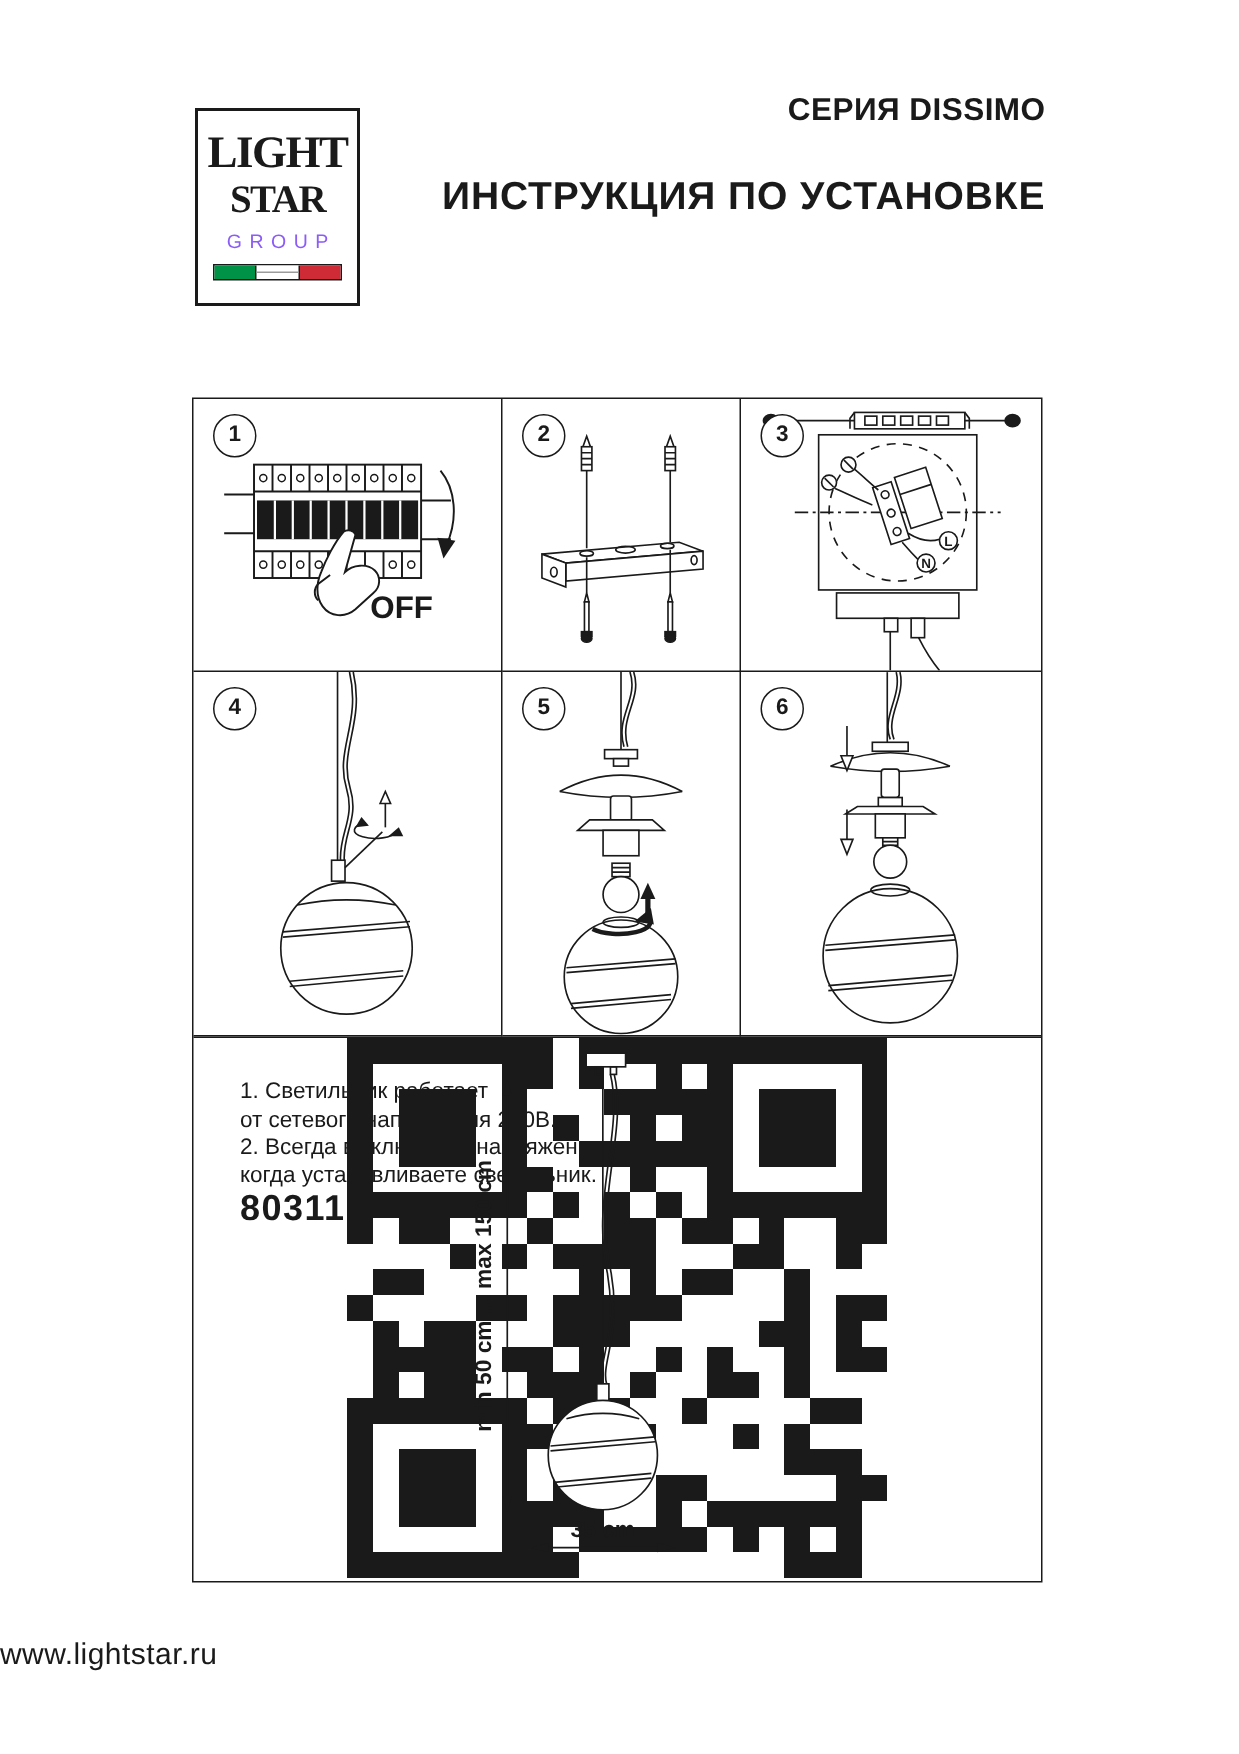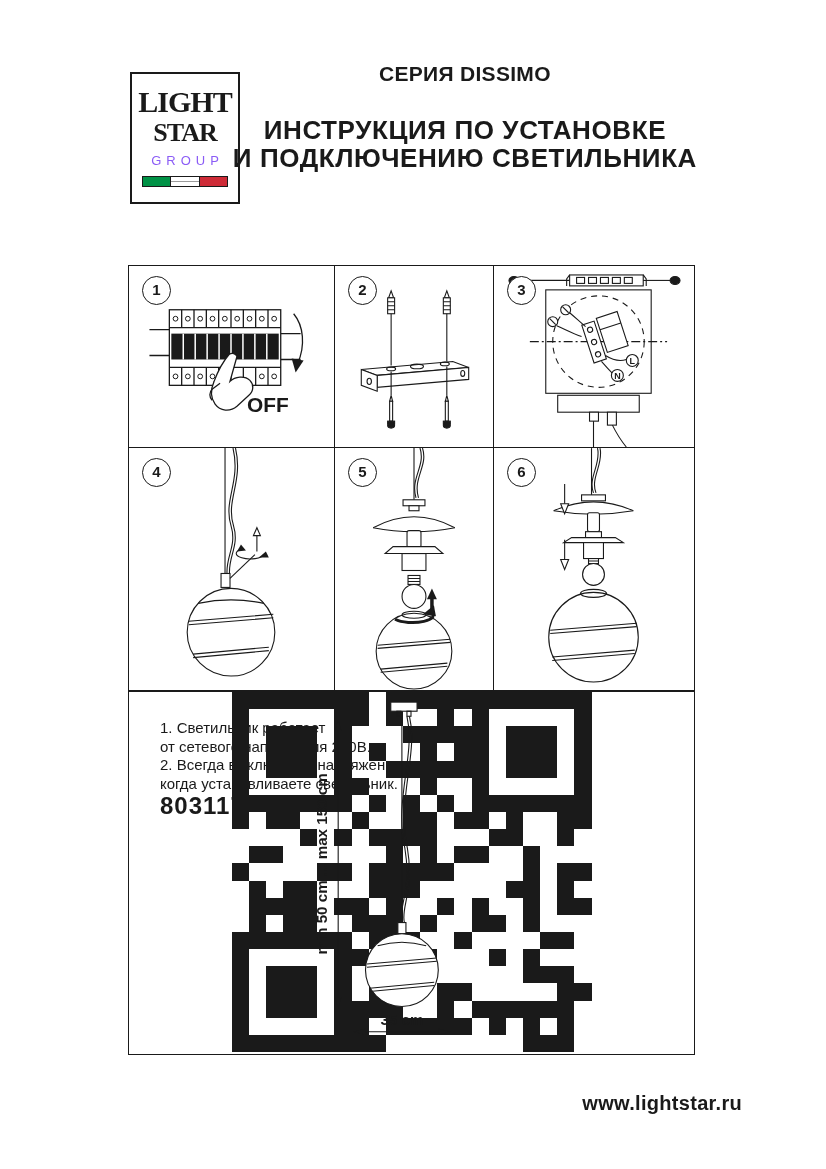--- a/index.html
+++ b/index.html
@@ -10,21 +10,21 @@
             border:2px solid #1a1a1a;box-sizing:border-box;text-align:center;background:#fff;}
   .logo-line1{font-family:"Liberation Serif",serif;font-weight:bold;font-size:30px;line-height:30px;
               margin-top:13px;letter-spacing:-1px;}
   .logo-line2{font-family:Liberation Serif, serif;font-weight:bold;font-size:26px;line-height:32px;
               letter-spacing:-1px;}
   .logo-line3{font-size:13px;letter-spacing:5px;color:#8b5cf6;margin-top:4px;margin-left:5px;}
   .logo-flag{width:84px;height:9px;margin:8px auto 0;border:1px solid #1a1a1a;display:flex;box-sizing:content-box;}
   .logo-flag .seg{flex:1;position:relative;}
   .logo-flag .seg.white{border-left:1px solid #1a1a1a;border-right:1px solid #1a1a1a;}
   .logo-flag .seg.white:after{content:"";position:absolute;left:0;right:0;top:4px;height:1px;background:#9b9b9b;}
-  .hdr{position:absolute;right:129px;top:60px;text-align:center;font-weight:bold;}
+  .hdr{position:absolute;right:129px;top:60px;text-align:right;font-weight:bold;}
   .hdr .l{font-size:21px;line-height:28px;letter-spacing:.3px;}
   .hdr .gap{height:28px;}
   .hdr .t{font-size:26px;line-height:28px;letter-spacing:.6px;}
   
   .grid{position:absolute;left:128px;top:265px;width:567px;height:790px;
         border:1.5px solid #1a1a1a;box-sizing:border-box;background:#fff;}
   .row{display:flex;}
   .r1{height:182px;}
   .r2{height:243px;}
   .r3{height:360px;position:relative;border-top:1.3px solid #1a1a1a;}
@@ -37,22 +37,22 @@
   .badge{position:absolute;left:13px;top:10px;width:29px;height:29px;border:1.6px solid #1a1a1a;
          border-radius:50%;box-sizing:border-box;text-align:center;line-height:26px;
          font-size:15px;font-weight:bold;background:#fff;z-index:2;}
   .cell svg{position:absolute;left:0;top:0;width:100%;height:100%;}
   
   .notes{position:absolute;left:31px;top:27px;font-size:15px;line-height:18.5px;}
   .article{position:absolute;left:31px;top:100px;font-size:24px;font-weight:bold;letter-spacing:1px;}
   .qr{position:absolute;left:31px;top:142px;width:74px;height:74px;}
   .dim{position:absolute;left:335px;top:2px;width:225px;height:356px;}
   
-  .footer{position:absolute;left:0;top:1092px;width:742px;text-align:right;
-          font-size:20px;font-weight:bold;letter-spacing:.3px;}
+  .footer{position:absolute;left:0;top:1092px;width:742px;text-align:left;
+          font-size:20px;font-weight:normal;letter-spacing:.3px;}
   text{font-family:"Liberation Sans",sans-serif;}
 </style>
 </head>
 <body>
 
 <div class="page">
 
   <div class="logo-box">
     <div class="logo-line1">LIGHT</div>
     <div class="logo-line2">STAR</div>
@@ -61,21 +61,20 @@
       <div class="seg" style="background:#009246"></div>
       <div class="seg white" style="background:#fff"></div>
       <div class="seg" style="background:#ce2b37"></div>
     </div>
   </div>
 
   <div class="hdr">
     <div class="l">СЕРИЯ DISSIMO</div>
     <div class="gap"></div>
     <div class="t">ИНСТРУКЦИЯ ПО УСТАНОВКЕ</div>
-    <div class="t">И ПОДКЛЮЧЕНИЮ СВЕТИЛЬНИКА</div>
   </div>
 
   <div class="grid">
 
     <div class="row r1">
 
       <div class="cell c1 bR bB">
         <div class="badge">1</div>
         <svg viewBox="0 0 205 182">
           <g stroke="#1a1a1a" fill="none" stroke-width="1.3">

